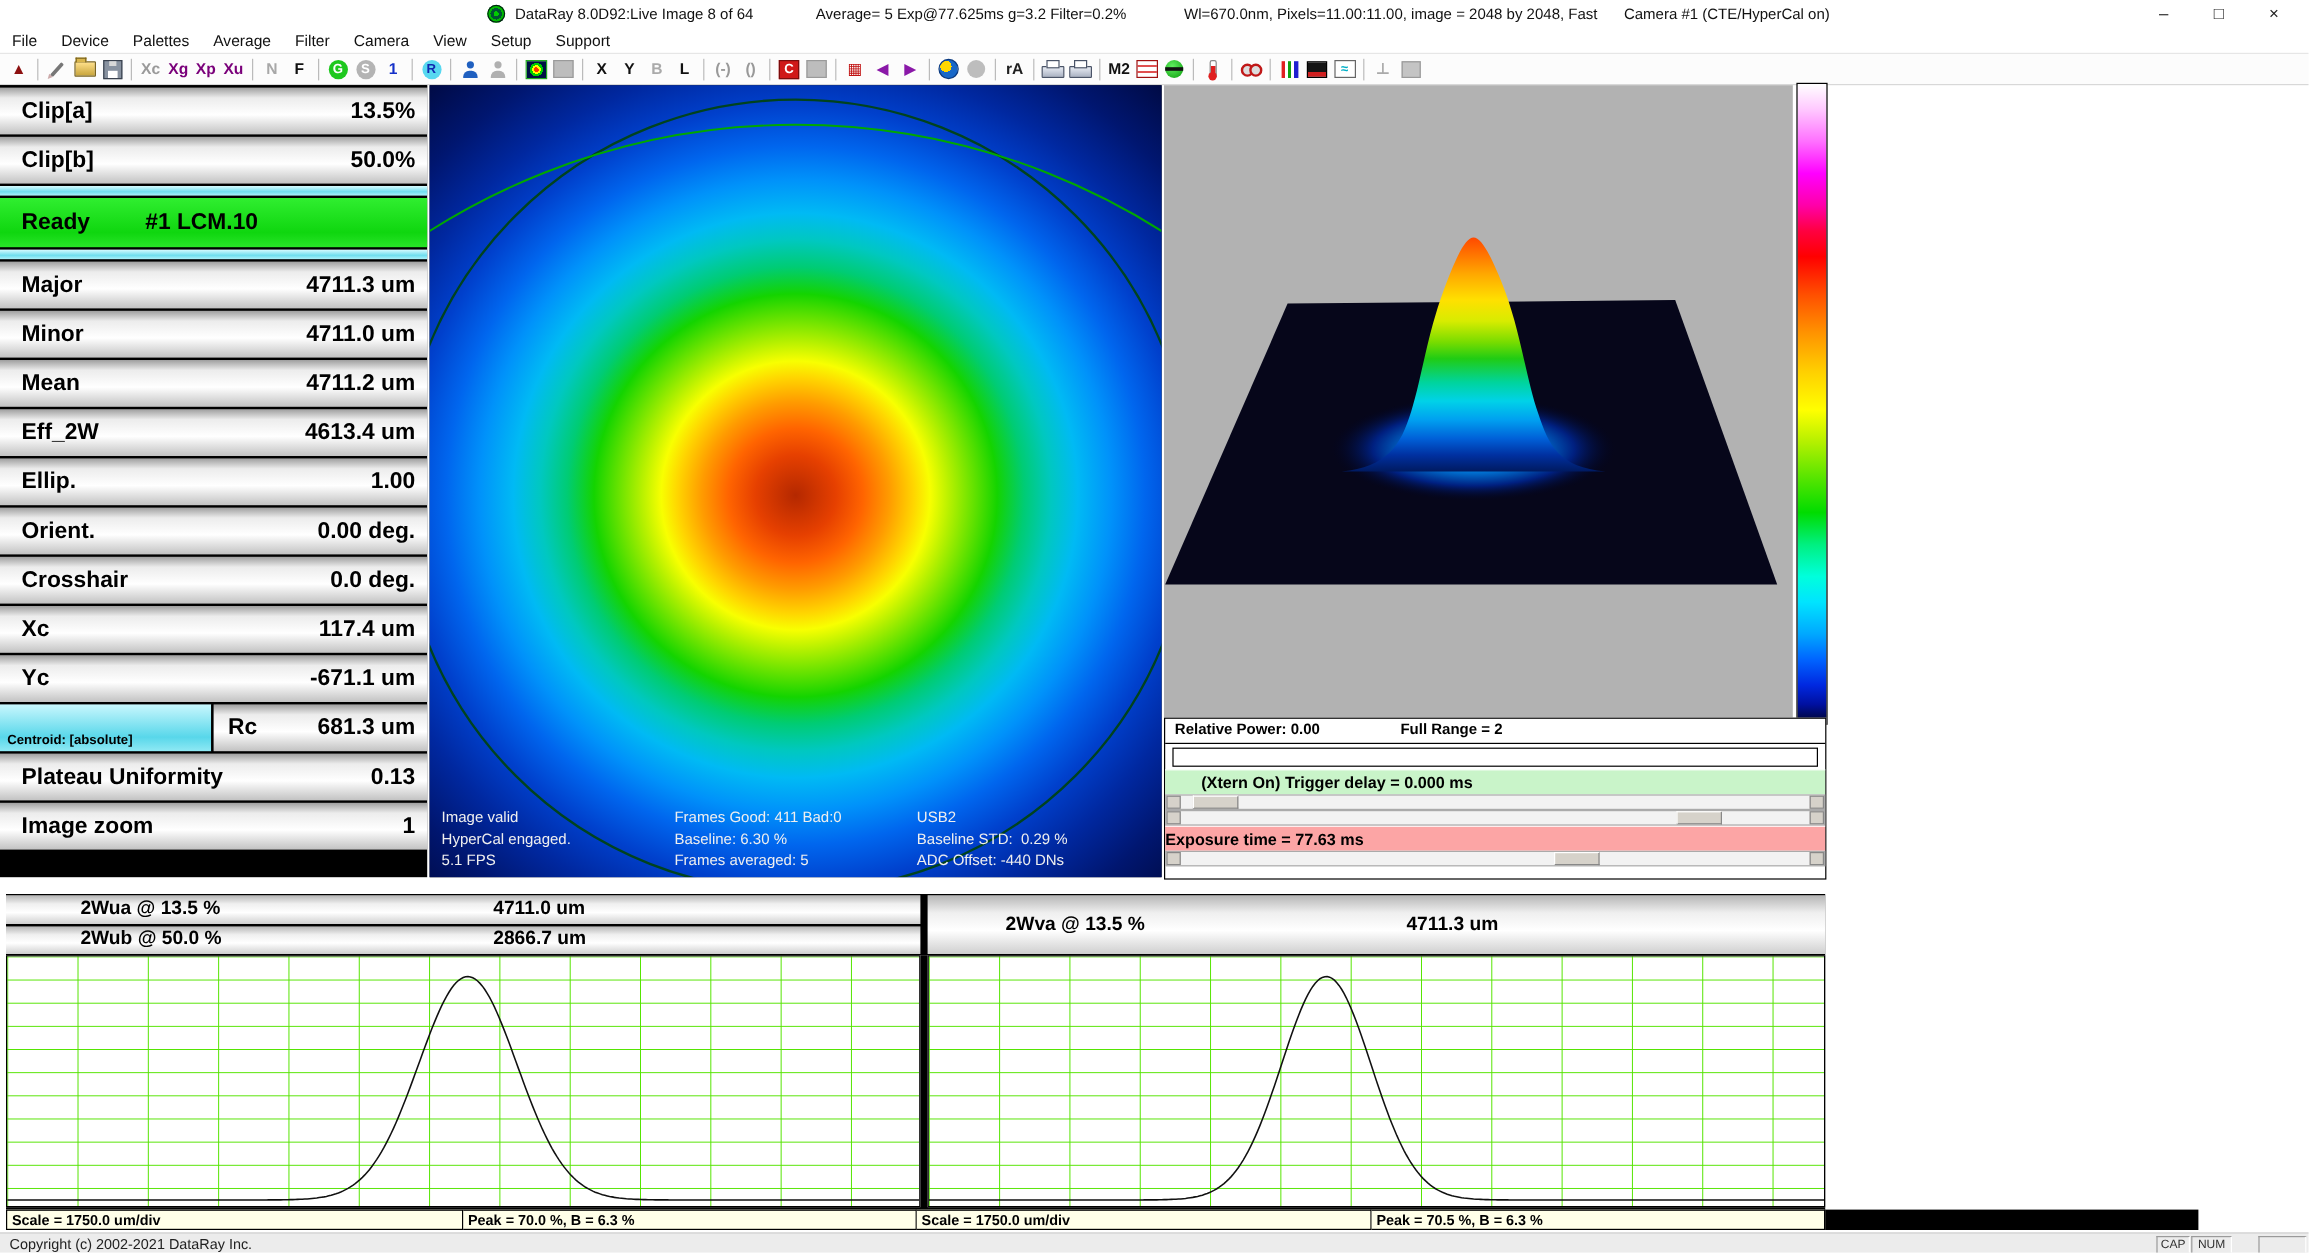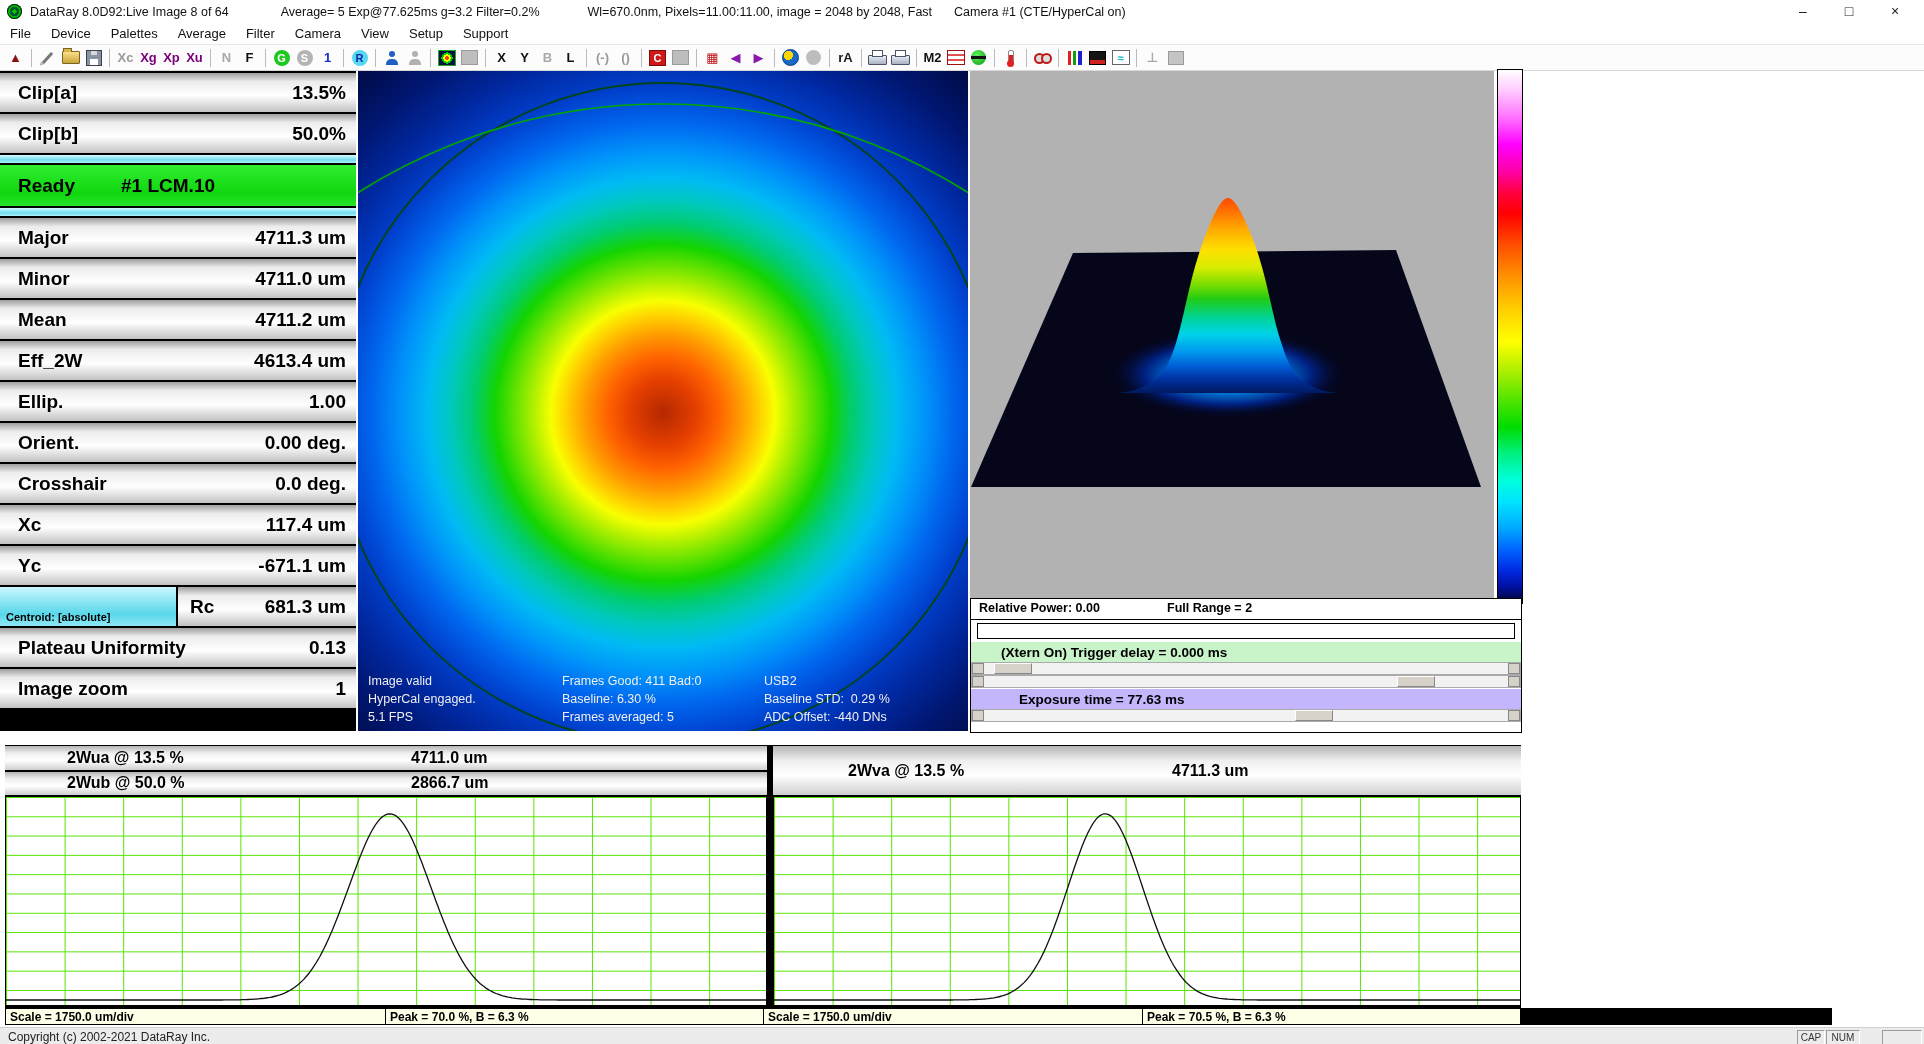--- a/index.html
+++ b/index.html
@@ -1,20 +1,20 @@
 <!DOCTYPE html>
 <html><head>
 <meta charset="utf-8">
 <style>
   html,body{margin:0;padding:0;background:#fff;}
   body{font-family:"Liberation Sans","DejaVu Sans",sans-serif;-webkit-font-smoothing:antialiased;}
   #app{position:relative;width:1924px;height:1044px;background:#fff;overflow:hidden;}
 
   
-  #titlebar{position:absolute;left:0;top:0;width:1924px;height:23px;background:#fff;display:flex;align-items:center;}
+  #titlebar{position:absolute;left:0;top:0;width:1924px;height:23px;background:#fff;display:flex;align-items:center;justify-content:center;}
   #app-icon{width:15px;height:15px;border-radius:50%;margin-left:7px;
     background:radial-gradient(circle,#0c0 0 20%,#053 20% 45%,#0b0 45% 70%,#042 70%);box-shadow:0 0 0 1px #021 inset;}
   .title-seg{font-size:12.5px;color:#111;white-space:nowrap;}
   #t-main{margin-left:8px;}
   #t-stats{margin-left:52px;}
   #t-wl{margin-left:48px;}
   #t-cam{margin-left:22px;}
   #win-controls{position:absolute;right:6px;top:0;height:23px;display:flex;align-items:center;}
   .wc{width:46px;text-align:center;font-size:14px;color:#222;line-height:23px;}
 
@@ -104,21 +104,21 @@
   
   #profiles{position:absolute;left:5px;top:745px;width:1516px;height:280px;}
   #prof-headers{position:absolute;left:0;top:0;width:1516px;height:51px;background:#000;display:flex;}
   .phalf{display:flex;flex-direction:column;}
   .phalf.left{width:762px;margin-right:6px;}
   .phalf.right{width:748px;}
   .phrow{height:22px;margin-top:1px;margin-bottom:1px;background:linear-gradient(#b5b5b5 0,#efefef 30%,#ffffff 60%,#cfcfcf 100%);position:relative;flex:1;}
   .phrow .pl{position:absolute;font-size:16px;font-weight:bold;top:50%;transform:translateY(-50%);margin-left:20px;}
   .phrow .pv{position:absolute;font-size:16px;font-weight:bold;top:50%;transform:translateY(-50%);}
   .phalf.left .pl{left:42px;} .phalf.left .pv{left:406px;}
-  .phalf.right .pl{left:55px;text-align:center;} .phalf.right .pv{left:399px;}
+  .phalf.right .pl{left:45px;text-align:center;} .phalf.right .pv{left:399px;}
   #graphs{position:absolute;left:0;top:51px;width:1516px;height:212px;background:#000;display:flex;}
   .graph{height:210px;margin-top:0;background:#fff;border:1px solid #000;box-sizing:border-box;position:relative;
     background-image:linear-gradient(to right,#54e400 1px,transparent 1px),linear-gradient(to bottom,#54e400 1px,transparent 1px);
     background-size:58.6px 100%,100% 19.3px;}
   .graph.gl{width:762px;margin-right:6px;}
   .graph.gr{width:748px;}
   .graph svg{position:absolute;left:0;top:0;}
   #scale-row{position:absolute;left:0;top:263px;width:1827px;height:17px;background:#000;display:flex;}
   .scell{background:#ffffe8;border:1px solid #000;border-left:none;box-sizing:border-box;font-size:12px;font-weight:bold;display:flex;align-items:center;padding-left:4px;white-space:nowrap;}
   .scell:first-child{border-left:1px solid #000;}
@@ -409,21 +409,21 @@
           <div class="slider">
             <span class="sbtn left"></span>
             <span class="sthumb" style="left:22px"></span>
             <span class="sbtn right"></span>
           </div>
           <div class="slider">
             <span class="sbtn left"></span>
             <span class="sthumb" style="left:425px"></span>
             <span class="sbtn right"></span>
           </div>
-          <div class="ctl-label" style="background: #c4b5fd; padding-left: 48px;">Exposure time = 77.63 ms</div>
+          <div class="ctl-label" style="background: #fca5a5; ">Exposure time = 77.63 ms</div>
           <div class="slider">
             <span class="sbtn left"></span>
             <span class="sthumb" style="left:323px"></span>
             <span class="sbtn right"></span>
           </div>
         </div>
     </div>
   </div>
 
   <div id="profiles">

